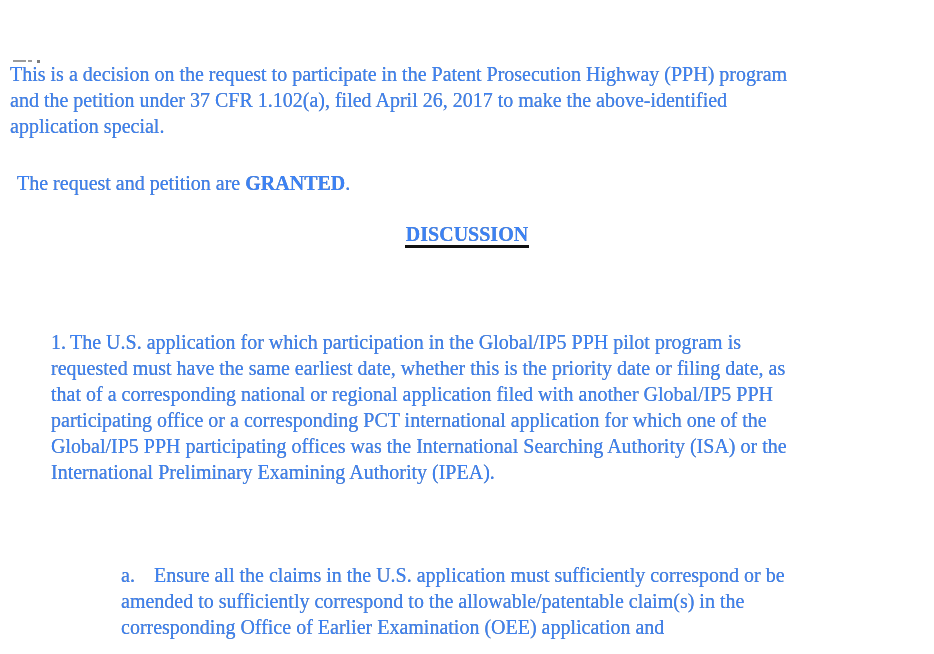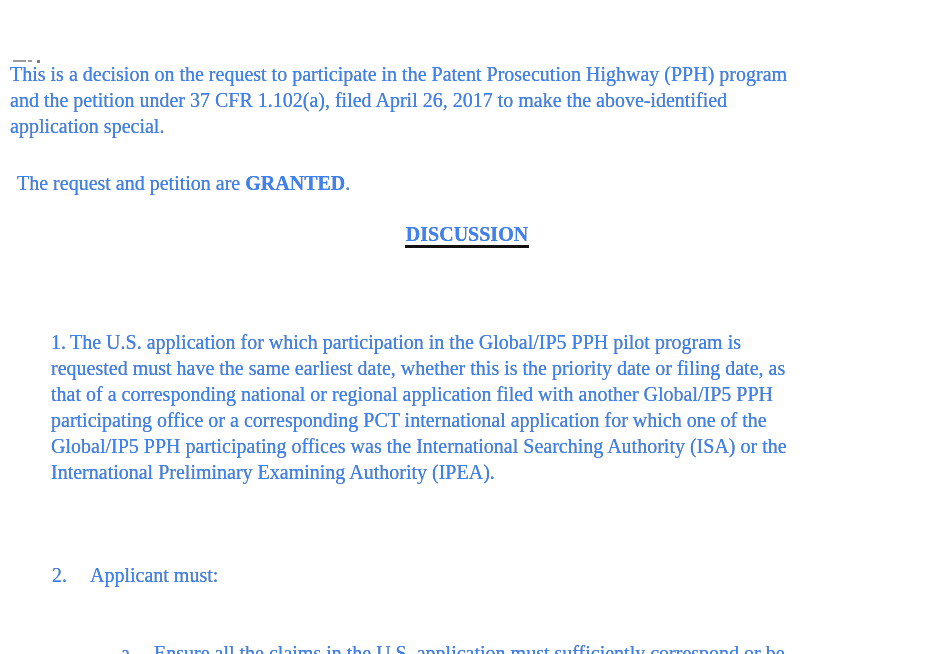--- a/index.html
+++ b/index.html
@@ -74,21 +74,20 @@
 
 
   <p class="block" id="req1"><span class="num n1">1.</span><span>The U.S. application for which participation in the Global/IP5 PPH pilot program is
 requested must have the same earliest date, whether this is the priority date or filing date, as
 that of a corresponding national or regional application filed with another Global/IP5 PPH
 participating office or a corresponding PCT international application for which one of the
 Global/IP5 PPH participating offices was the International Searching Authority (ISA) or the
 International Preliminary Examining Authority (IPEA).</span></p>
 
   <div class="block" id="req2">
-    <div class="req-line"><span class="num n2">2.</span><span>Applicant must:</span></div>
     <div class="sub"><span class="num na">a.</span><span>Ensure all the claims in the U.S. application must sufficiently correspond or be
 amended to sufficiently correspond to the allowable/patentable claim(s) in the
 corresponding Office of Earlier Examination (OEE) application and</span></div>
     
   </div>
 
   <p class="block" id="req3"><span class="num n3">3.</span><span>Examination of the U.S. patentable has </span><span class="ul">not</span><span> begun;</span></p>
 
 </div>
 

